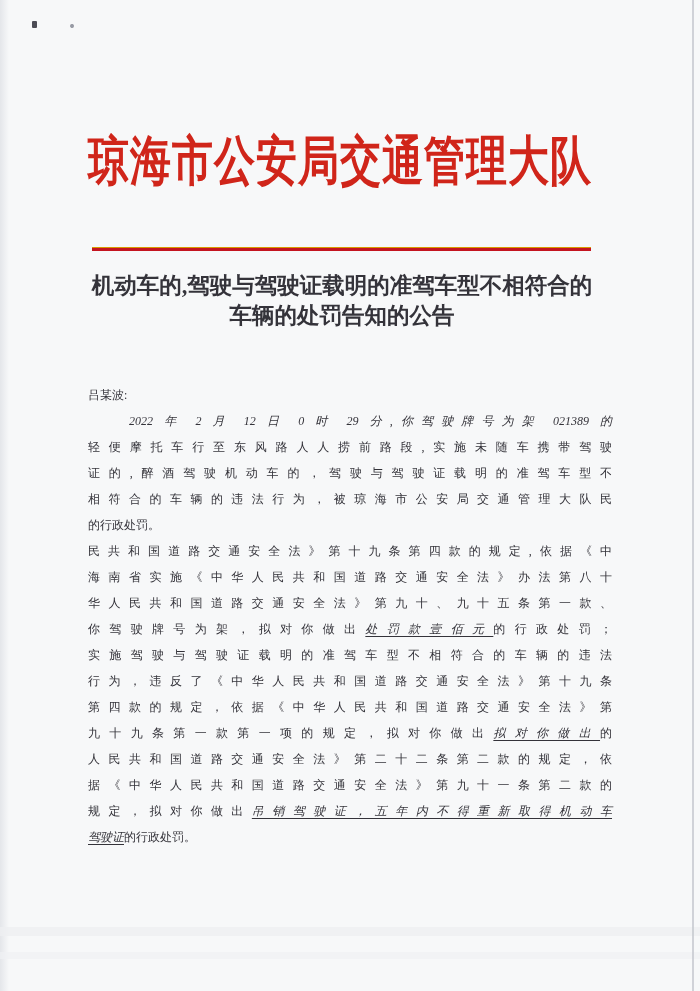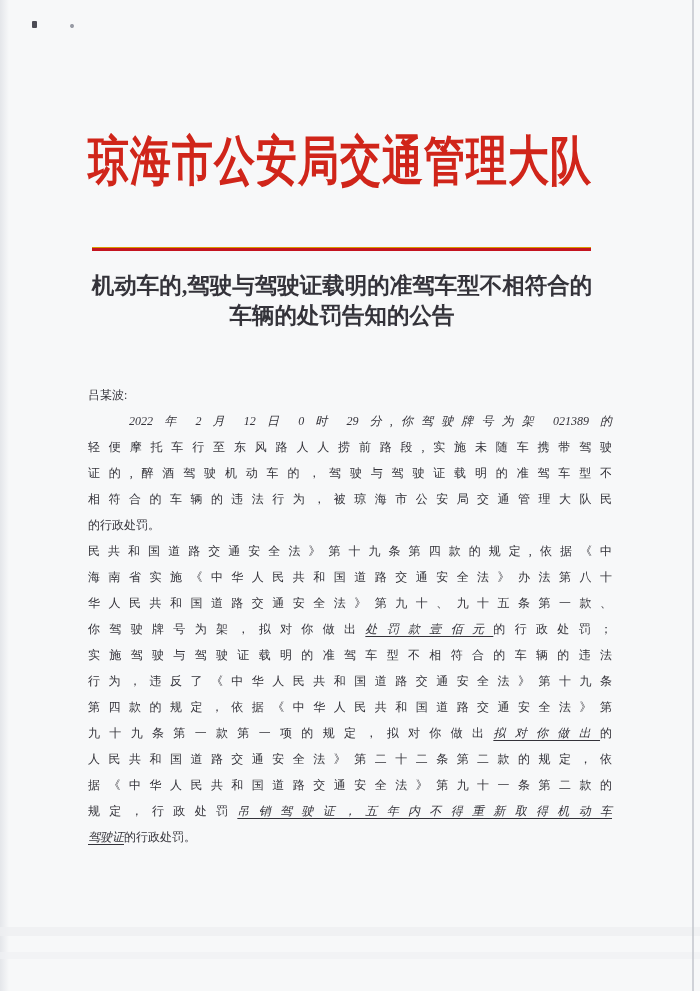--- a/index.html
+++ b/index.html
@@ -76,21 +76,21 @@
         <div class="bline"><span class="">民共和国道路交通安全法》第十九条第四款的规定,依据《中</span></div>
         <div class="bline"><span class="">海南省实施《中华人民共和国道路交通安全法》办法第八十</span></div>
         <div class="bline"><span class="">华人民共和国道路交通安全法》第九十、九十五条第一款、</span></div>
         <div class="bline"><span class="">你驾驶牌号为架，拟对你做出</span><span class="u">处罚款壹佰元</span><span class="">的行政处罚；</span></div>
         <div class="bline"><span class="">实施驾驶与驾驶证载明的准驾车型不相符合的车辆的违法</span></div>
         <div class="bline"><span class="">行为，违反了《中华人民共和国道路交通安全法》第十九条</span></div>
         <div class="bline"><span class="">第四款的规定，依据《中华人民共和国道路交通安全法》第</span></div>
         <div class="bline"><span class="">九十九条第一款第一项的规定，拟对你做出</span><span class="u">拟对你做出</span><span class="">的</span></div>
         <div class="bline"><span class="">人民共和国道路交通安全法》第二十二条第二款的规定，依</span></div>
         <div class="bline"><span class="">据《中华人民共和国道路交通安全法》第九十一条第二款的</span></div>
-        <div class="bline"><span class="">规定，行政处罚</span><span class="u">吊销驾驶证，五年内不得重新取得机动车</span></div>
+        <div class="bline"><span class="">规定，拟对你做出</span><span class="u">吊销驾驶证，五年内不得重新取得机动车</span></div>
         <div class="bline end"><span class="u">驾驶证</span><span class="">的行政处罚。</span></div>
       </div>
   </div>
 
   <div class="streak"></div>
   <div class="streak2"></div>
   <div class="edge-right"></div>
 </div>
 
 </body></html>

